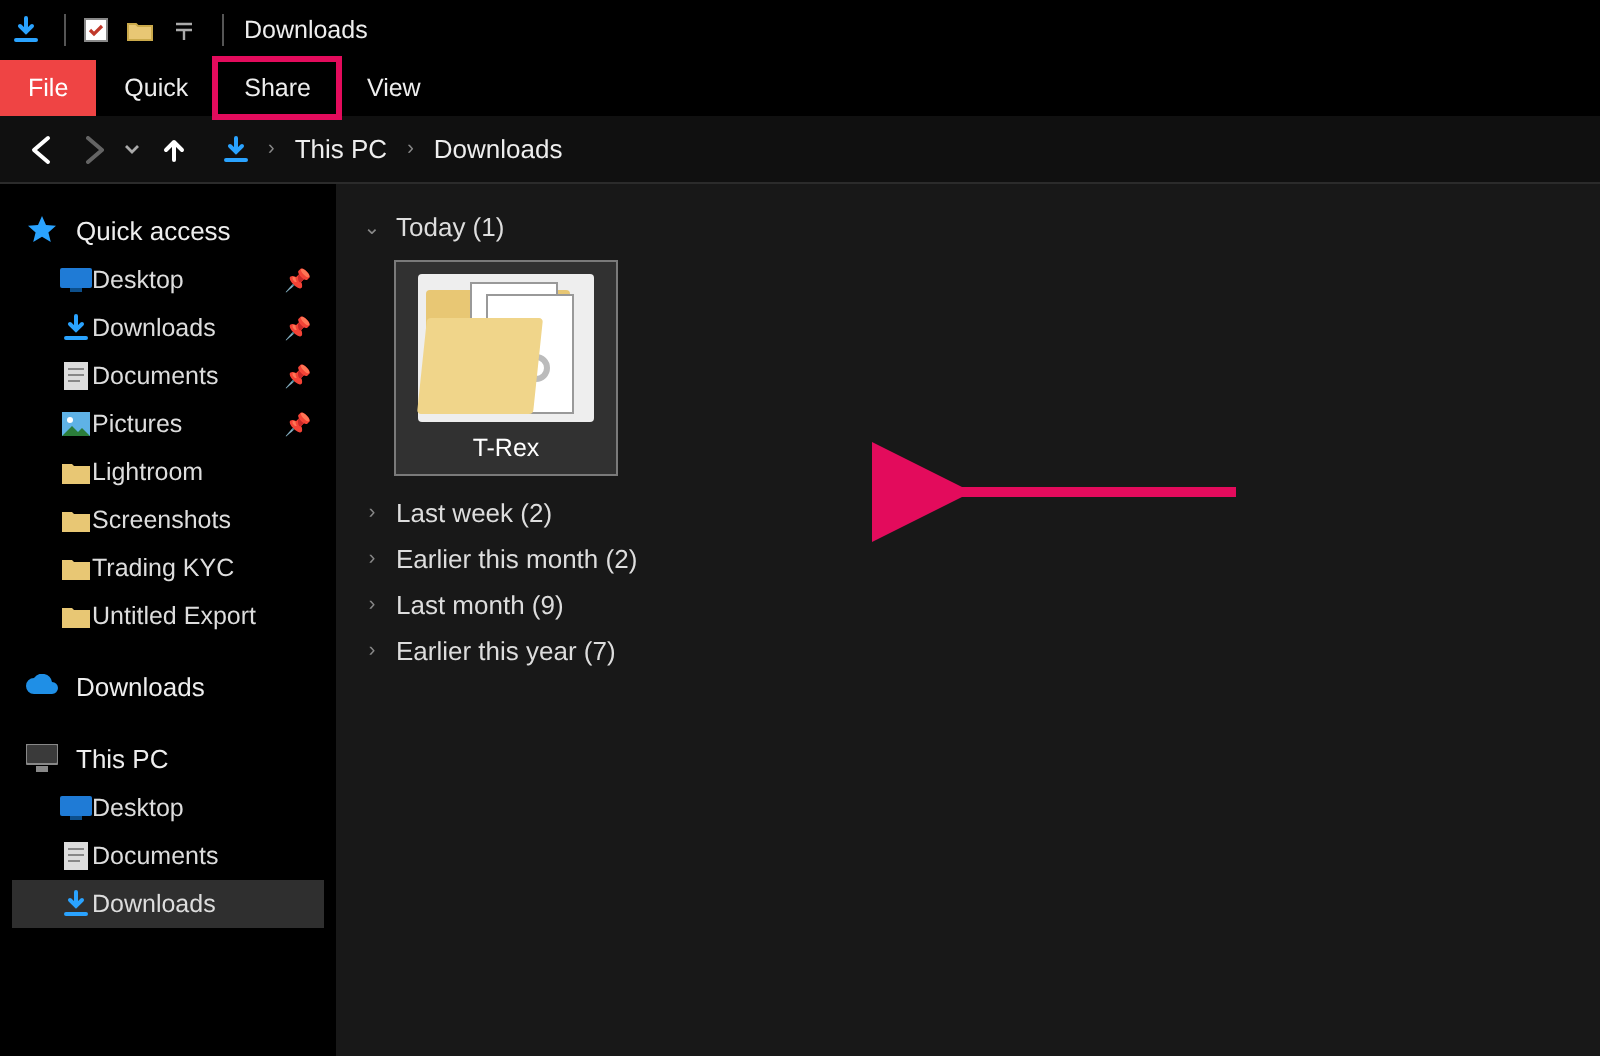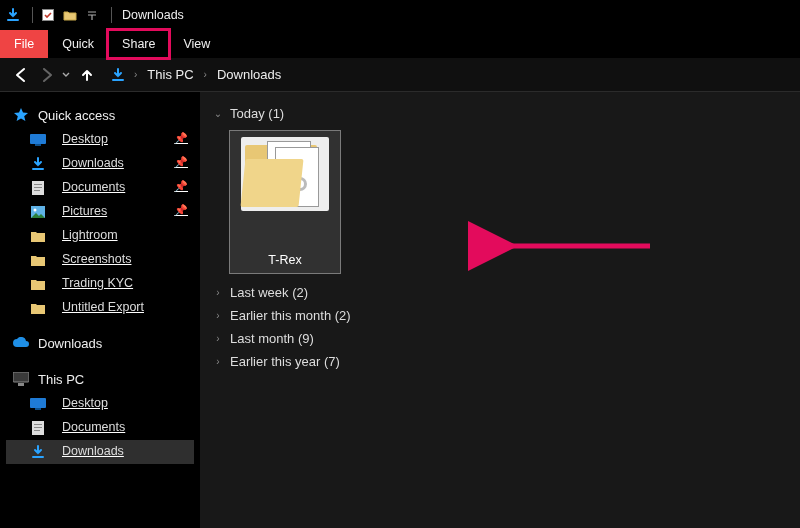--- a/index.html
+++ b/index.html
@@ -21,39 +21,39 @@
   .navbar { display:flex; align-items:center; height:34px; background:#101010; border-bottom:1px solid #2b2b2b; padding:0 8px; }
   .nav-btn { width:26px; height:26px; display:flex; align-items:center; justify-content:center; color:#ddd; cursor:pointer; }
   .nav-btn.disabled { opacity:.35; cursor:default; }
   .nav-caret { width:12px; display:flex; align-items:center; justify-content:center; margin-right:2px;}
   .addr { display:flex; align-items:center; margin-left:10px; gap:4px; }
   .addr .crumb { color:#eee; font-size:13px; cursor:pointer; padding:2px 2px;}
   .addr .chev { color:#888; font-size:10px; padding:0 4px; }
 
   
   .main { display:flex; height:calc(528px - 30px - 28px - 34px); }
-  .sidebar { width:200px; background:#000; padding:10px 6px; overflow:hidden; }
+  .sidebar { width:168px; background:#000; padding:10px 6px; overflow:hidden; }
   .content { flex:1; background:#181818; padding:10px 4px 10px 10px; position:relative; }
 
   
   .sb-group { margin-bottom:10px; }
   .sb-head { display:flex; align-items:center; gap:8px; padding:4px 6px; cursor:pointer; }
   .sb-head .label { font-size:13px; color:#eee; }
-  .sb-item { display:flex; align-items:flex-start; gap:16px; padding:4px 6px 4px 24px; cursor:pointer; position:relative;text-decoration:underline; }
+  .sb-item { display:flex; align-items:center; gap:0; padding:4px 6px 4px 24px; cursor:pointer; position:relative; }
   .sb-item .label { font-size:12.5px; color:#ddd; }
   .sb-item.selected { background:#2f2f2f; }
   .pin { color:#777; font-size:11px; margin-left:auto; }
   .ico { width:16px; height:16px; display:flex; align-items:center; justify-content:center; flex-shrink:0;}
   .sb-head .ico { width:18px; height:18px; }
 
   
   .grp-head { display:flex; align-items:center; gap:6px; padding:4px 2px; cursor:pointer; font-size:13px; color:#ddd; }
   .grp-head .caret { color:#888; font-size:10px; width:12px; text-align:center;}
   .grp-body { display:flex; flex-wrap:wrap; padding:6px 0 8px 20px; gap:12px; }
-  .file-item { width:110px; padding:6px 4px 6px 4px; display:flex; flex-direction:column; align-items:center; cursor:pointer;gap:36px; }
+  .file-item { width:110px; padding:6px 4px 6px 4px; display:flex; flex-direction:column; align-items:center; cursor:pointer; }
   .file-item.selected { background:#6d6d6d4d; outline:1px solid #7a7a7a; }
   .file-thumb { width:88px; height:74px; background:#eee; position:relative; border-radius:2px; }
   .file-label { font-size:12.5px; color:#fff; margin-top:6px; text-align:center; }
 
   
   .thumb-folder { position:absolute; inset:0; }
   .thumb-folder .back { position:absolute; left:4px; top:8px; width:72px; height:60px; background:#e8c774; border-radius:2px; }
   .thumb-folder .page1 { position:absolute; left:26px; top:4px; width:44px; height:60px; background:#fff; border:1px solid #999; }
   .thumb-folder .page2 { position:absolute; left:34px; top:10px; width:44px; height:60px; background:#fff; border:1px solid #999; }
   .thumb-folder .gear { position:absolute; width:18px; height:18px; border:3px solid #bbb; border-radius:50%; }

